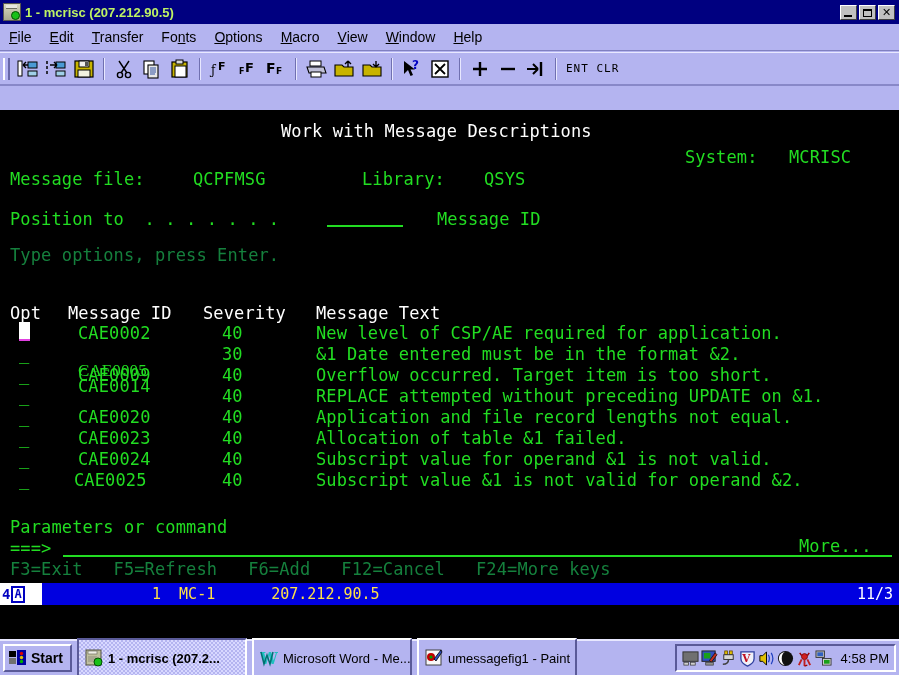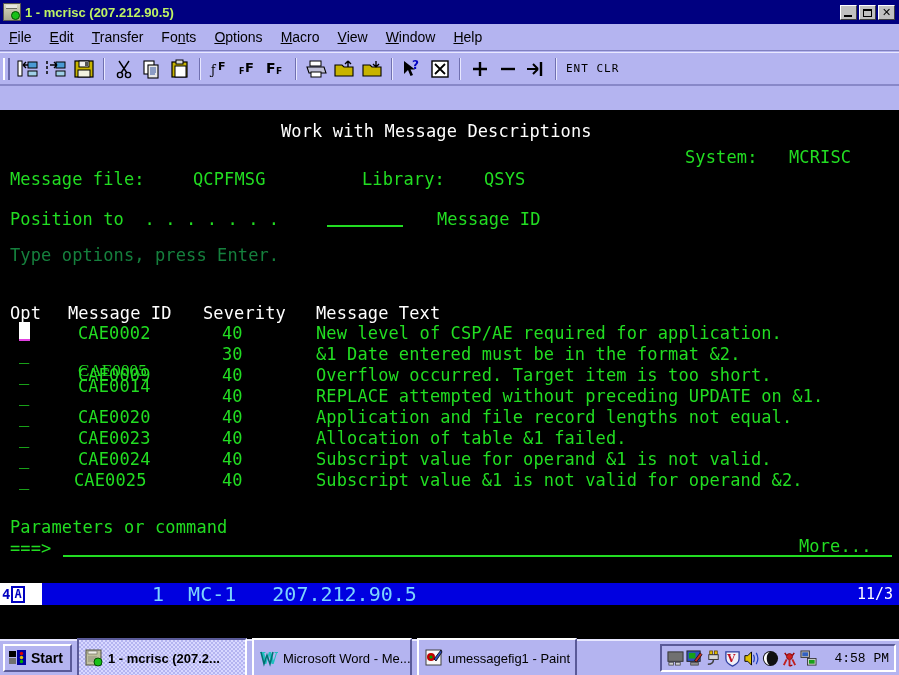--- a/index.html
+++ b/index.html
@@ -249,22 +249,22 @@
     padding-left: 2px;
     box-sizing: border-box;
   }
   .oia-a {
     border: 2px solid #0000c0;
     padding: 0 1px;
     line-height: 13px;
     font-size: 12px;
   }
   .oia-txt {
-    color: #7dd3fc;
-    font-size: 20px;
+    color: #fde047;
+    font-size: 15px;
     white-space: pre;
     font-family: "DejaVu Sans Mono", monospace;
   }
   .oia-pos {
     margin-left: auto;
     color: #ffffff;
     font-size: 15px;
     padding-right: 6px;
     font-family: "DejaVu Sans Mono", monospace;
   }
@@ -331,23 +331,22 @@
     align-items: center;
     gap: 2px;
     padding: 0 5px;
     border: 2px solid;
     border-color: #5a5a98 #ffffff #ffffff #5a5a98;
     box-sizing: border-box;
   }
   .tray-clock {
     font-size: 13px;
     color: #000;
-    margin-left: 15px;
+    margin-left: 7px;
     white-space: nowrap;
-    font-family: Liberation Mono, monospace;
   }
   .tray-ico { width: 17px; height: 17px; display: block; }
   .task-ico { width: 18px; height: 18px; flex: 0 0 auto; display:block; }
 </style>
 </head>
 <body>
 
 <div id="app">
 
   <div class="titlebar">
@@ -583,33 +582,34 @@
       <div class="row g" style="top:359px; left:222px;">40</div>
       <div class="row g" style="top:359px; left:316px;">Subscript value &amp;1 is not valid for operand &amp;2.</div>
 
       <div class="row g" style="top:380px; left:799px;margin-top:45px;">More...</div>
 
       <div class="row g" style="top:406px; left:10px;">Parameters or command</div>
 
       <div class="row g" style="top:427px; left:10px;">===&gt;</div>
       <div class="cmdline-rule" style="top:445px;"></div>
 
+      <div class="row b" style="top:448px; left:10px;">F3=Exit   F5=Refresh   F6=Add   F12=Cancel   F24=More keys</div>
 
       
 
     </div>
   </div>
 
   <div class="oia">
     <div class="oia-left">
       <span>4</span>
       <span class="oia-a">A</span>
     </div>
     <div class="oia-txt" style="margin-left:110px;">1  MC-1</div>
-    <div class="oia-txt" style="margin-left:36px;">207.212.90.5</div>
+    <div class="oia-txt" style="margin-left:56px;">207.212.90.5</div>
     <div class="oia-pos">11/3</div>
   </div>
 
   <div class="taskbar">
 
     <div class="startbtn">
       <svg class="task-ico" viewBox="0 0 18 18">
         <rect x="0" y="2" width="7" height="6" fill="#000"></rect>
         <rect x="0" y="9" width="7" height="6" fill="#707070"></rect>
         <rect x="8" y="1" width="9" height="15" fill="#0000a0"></rect>

